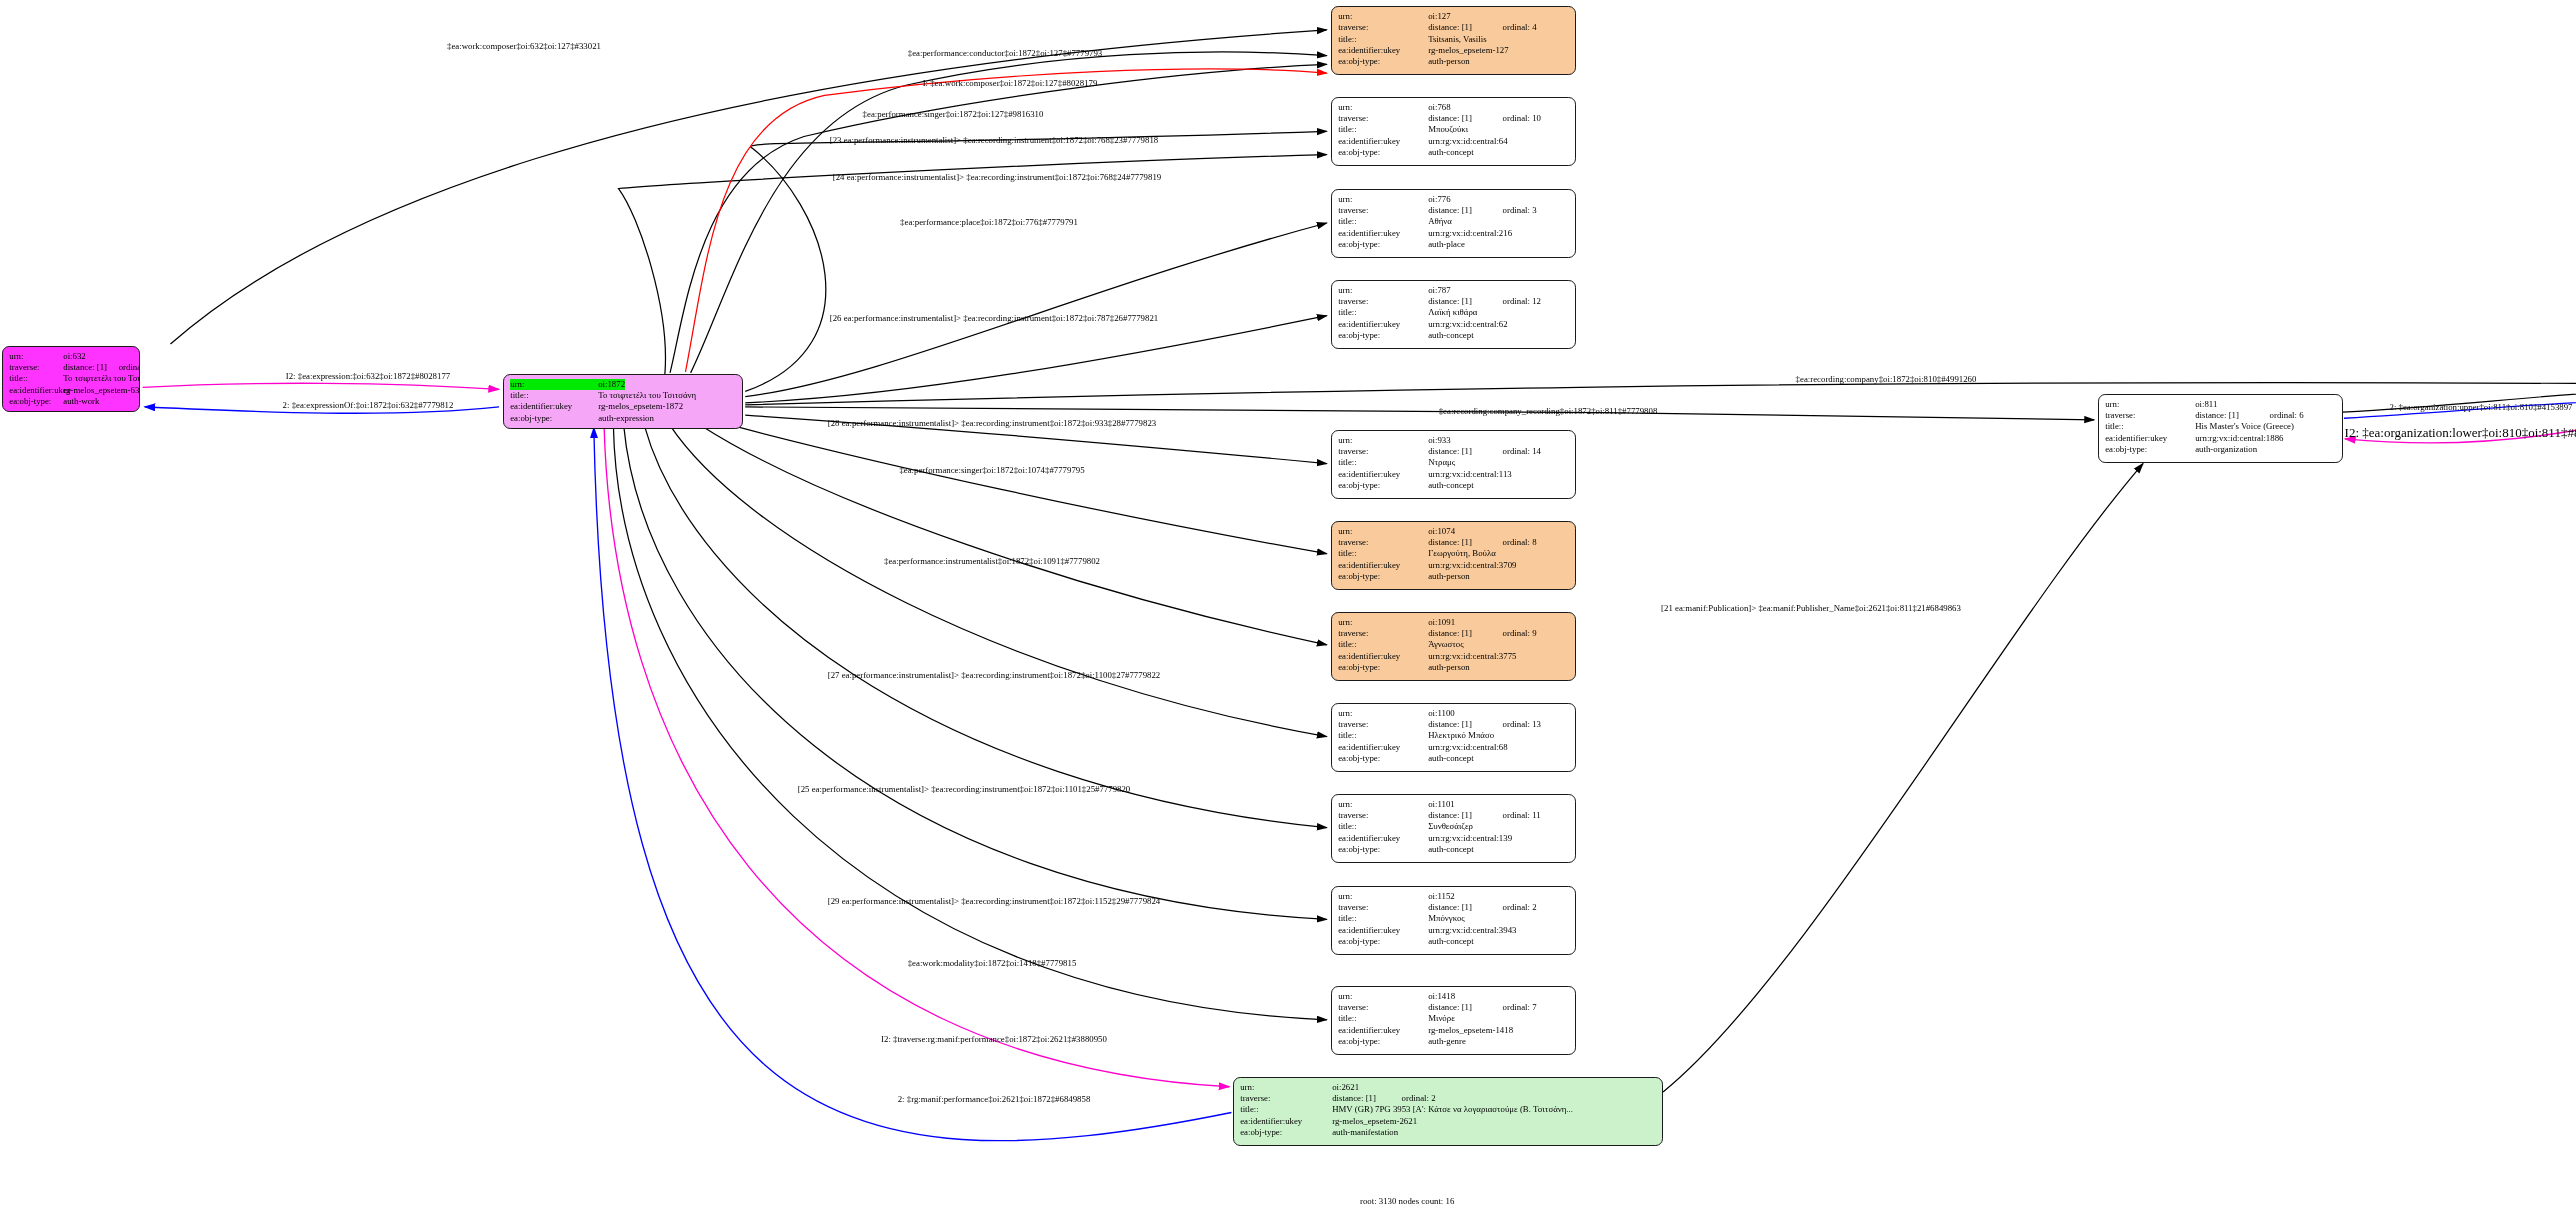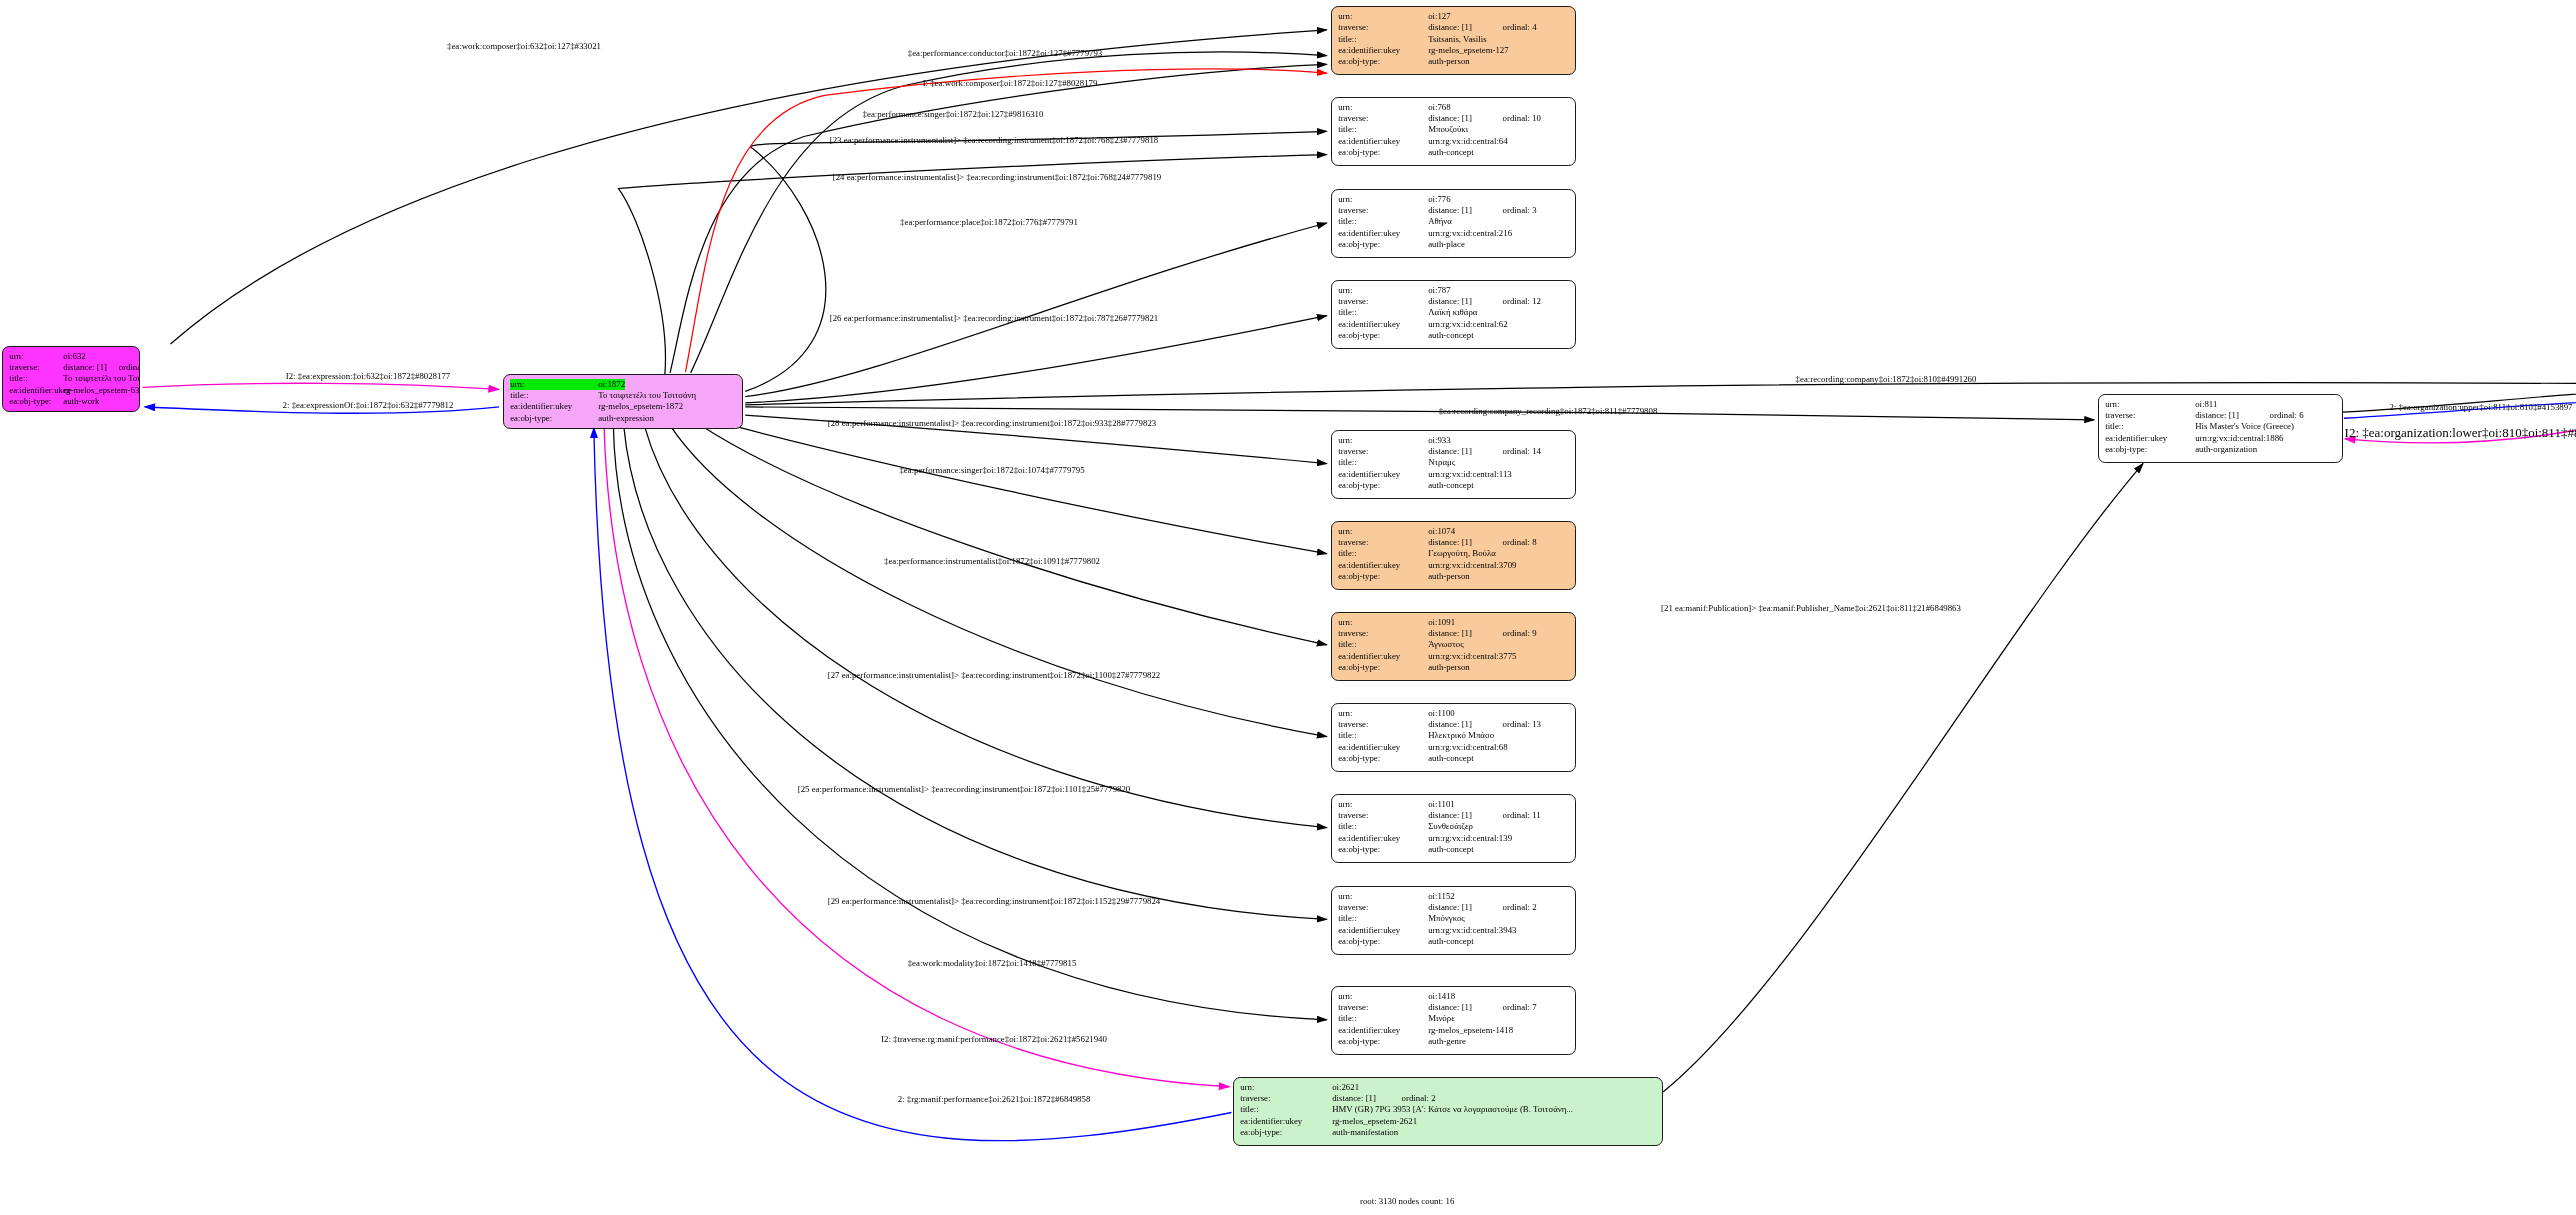--- a/index.html
+++ b/index.html
@@ -495,19 +495,19 @@
       <div class="elabel" style="font-size: 8.8px; left: 368px; top: 405px; transform: translate(-50%, -50%);">2: ‡ea:expressionOf:‡oi:1872‡oi:632‡#7779812</div>
       <div class="elabel" style="font-size: 13px; left: 2482px; top: 432px; transform: translate(-50%, -50%);">I2: ‡ea:organization:lower‡oi:810‡oi:811‡#8095295</div>
       <div class="elabel" style="font-size: 8.8px; left: 992px; top: 423px; transform: translate(-50%, -50%);">[28 ea:performance:instrumentalist]&gt; ‡ea:recording:instrument‡oi:1872‡oi:933‡28#7779823</div>
       <div class="elabel" style="font-size: 8.8px; left: 992px; top: 470px; transform: translate(-50%, -50%);">‡ea:performance:singer‡oi:1872‡oi:1074‡#7779795</div>
       <div class="elabel" style="font-size: 8.8px; left: 992px; top: 561px; transform: translate(-50%, -50%);">‡ea:performance:instrumentalist‡oi:1872‡oi:1091‡#7779802</div>
       <div class="elabel" style="font-size: 8.8px; left: 1811px; top: 608px; transform: translate(-50%, -50%);">[21 ea:manif:Publication]&gt; ‡ea:manif:Publisher_Name‡oi:2621‡oi:811‡21#6849863</div>
       <div class="elabel" style="font-size: 8.8px; left: 994px; top: 675px; transform: translate(-50%, -50%);">[27 ea:performance:instrumentalist]&gt; ‡ea:recording:instrument‡oi:1872‡oi:1100‡27#7779822</div>
       <div class="elabel" style="font-size: 8.8px; left: 964px; top: 789px; transform: translate(-50%, -50%);">[25 ea:performance:instrumentalist]&gt; ‡ea:recording:instrument‡oi:1872‡oi:1101‡25#7779820</div>
       <div class="elabel" style="font-size: 8.8px; left: 994px; top: 901px; transform: translate(-50%, -50%);">[29 ea:performance:instrumentalist]&gt; ‡ea:recording:instrument‡oi:1872‡oi:1152‡29#7779824</div>
       <div class="elabel" style="font-size: 8.8px; left: 992px; top: 963px; transform: translate(-50%, -50%);">‡ea:work:modality‡oi:1872‡oi:1418‡#7779815</div>
-      <div class="elabel" style="font-size: 8.8px; left: 994px; top: 1039px; transform: translate(-50%, -50%);">I2: ‡traverse:rg:manif:performance‡oi:1872‡oi:2621‡#5621940</div>
+      <div class="elabel" style="font-size: 8.8px; left: 994px; top: 1039px; transform: translate(-50%, -50%);">I2: ‡traverse:rg:manif:performance‡oi:1872‡oi:2621‡#3880950</div>
       <div class="elabel" style="font-size: 8.8px; left: 994px; top: 1099px; transform: translate(-50%, -50%);">2: ‡rg:manif:performance‡oi:2621‡oi:1872‡#6849858</div>
     </div>
 
   <div class="footer" style="left:1360px; top:1196px;">root: 3130 nodes count: 16</div>
 </div>
 
 
 </body></html>

